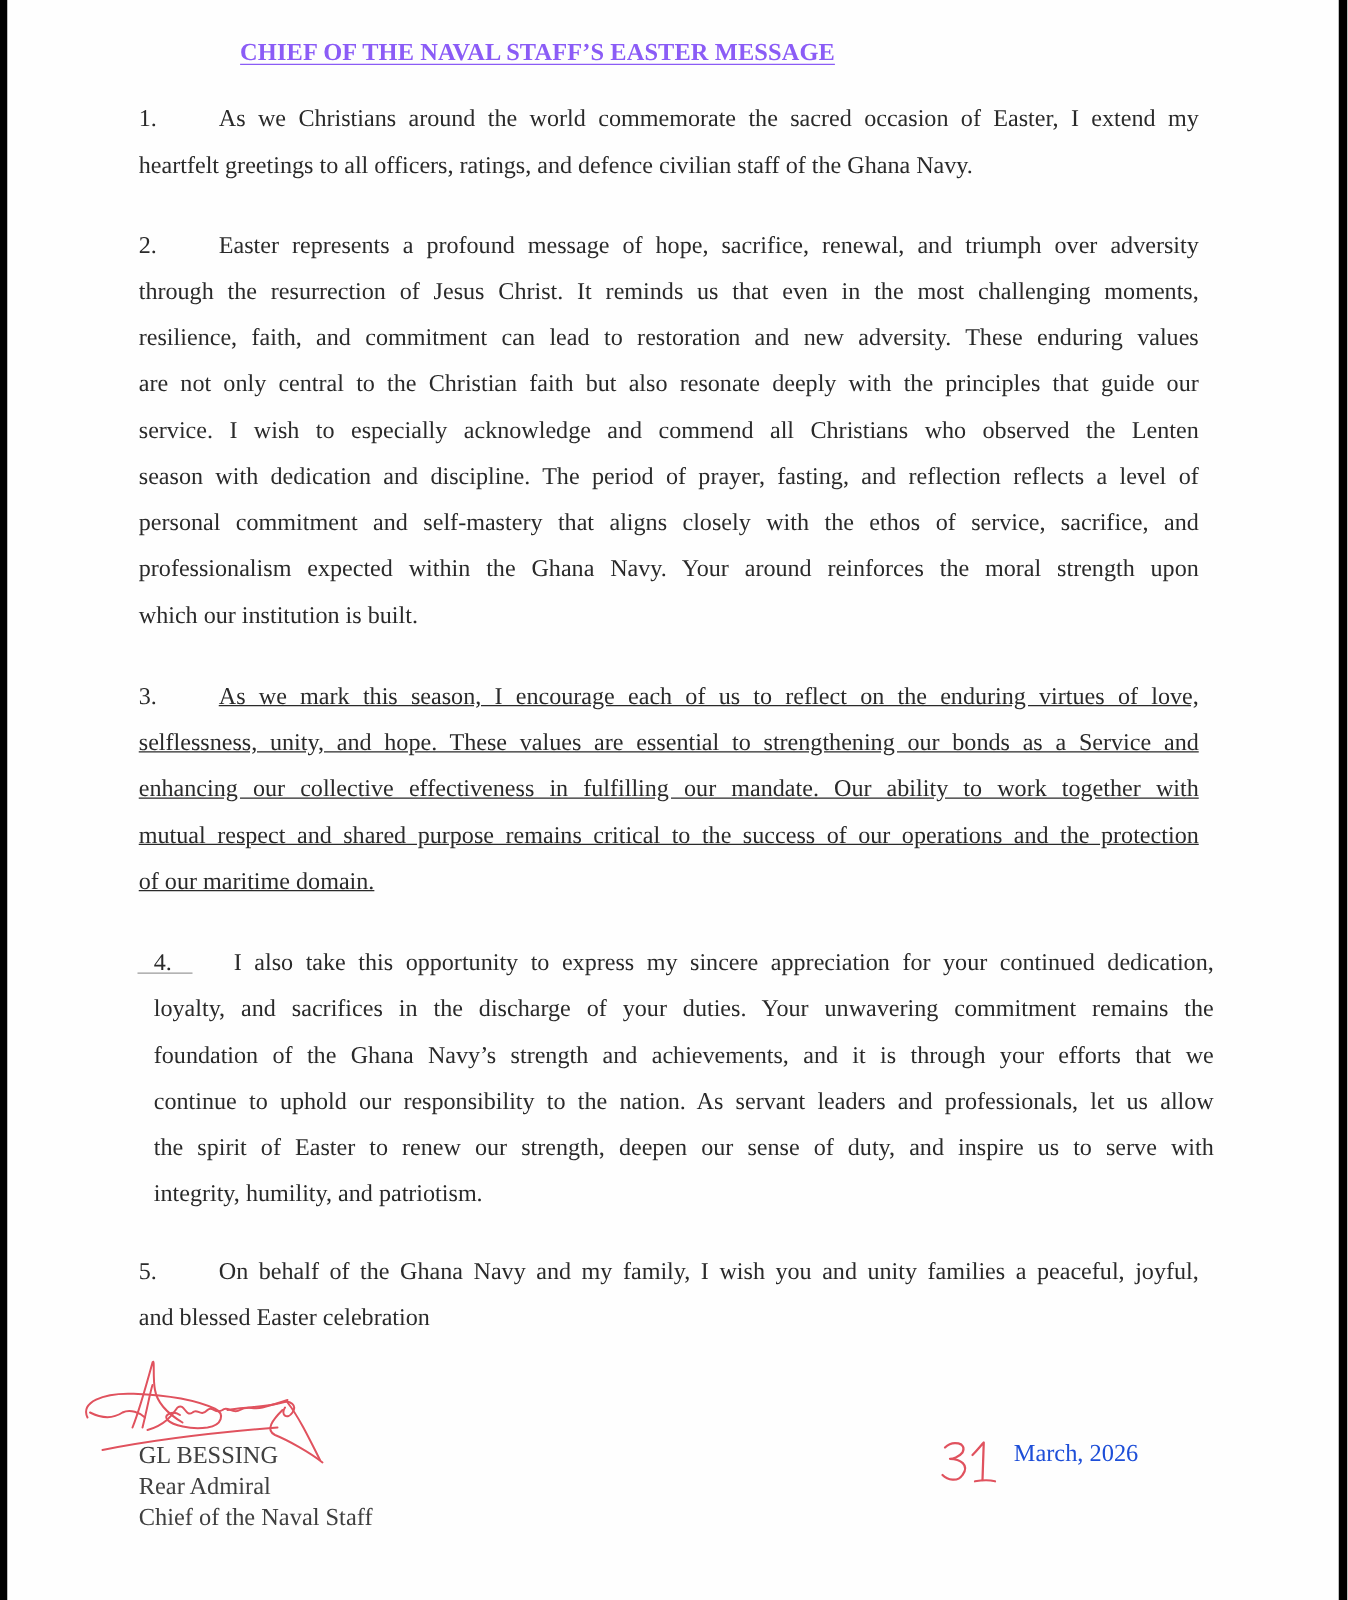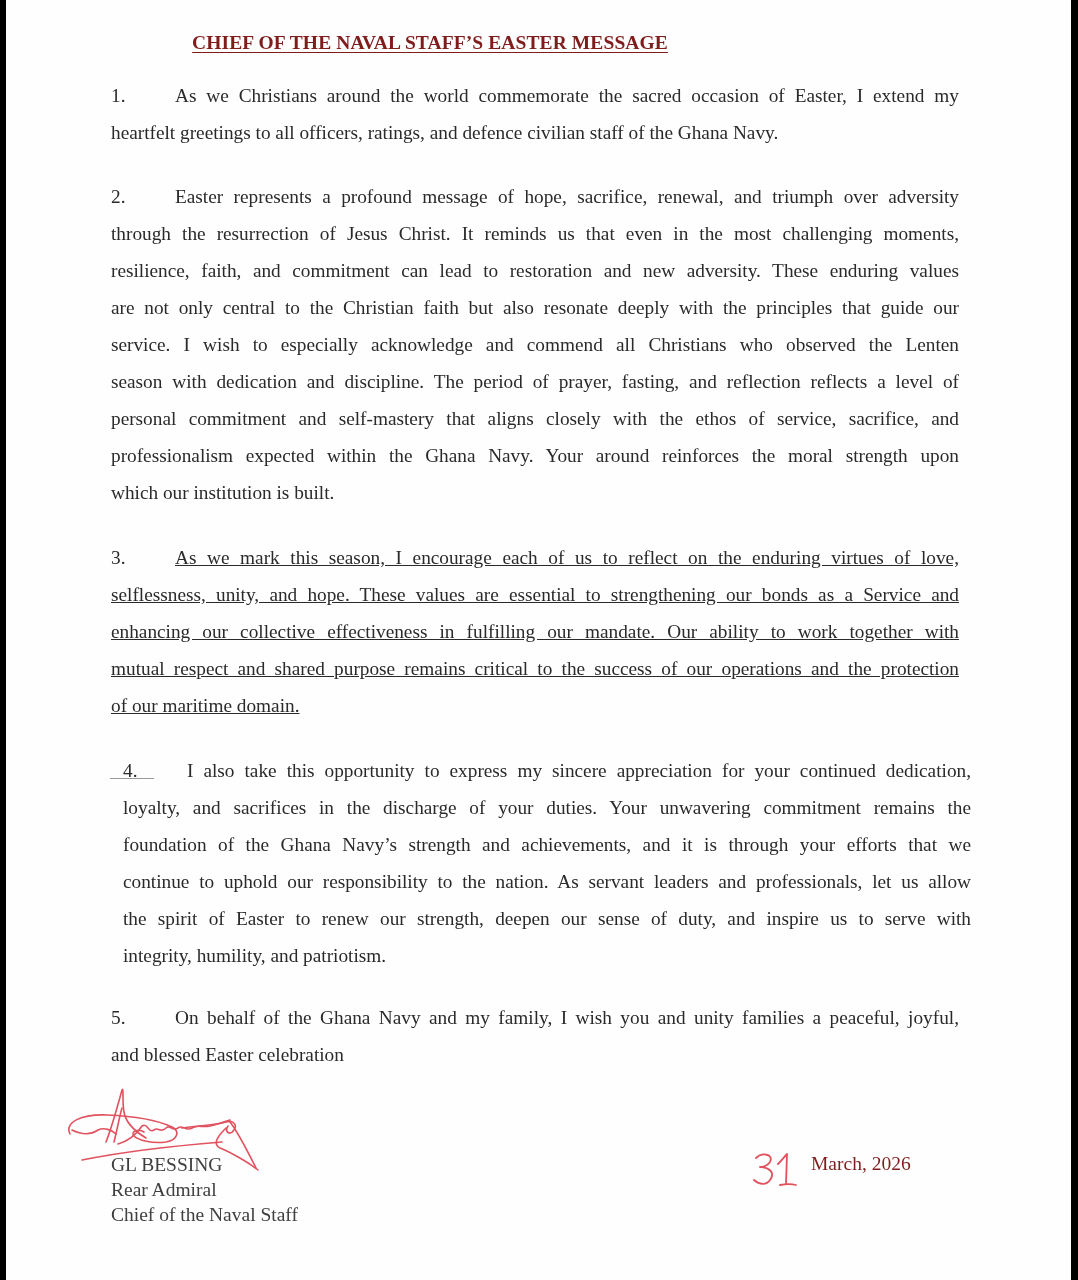--- a/index.html
+++ b/index.html
@@ -9,21 +9,21 @@
     font-family: "Liberation Serif", "DejaVu Serif", serif;
     color: #2a2a2a;
   }
   .edge-left { position: absolute; left: 0; top: 0; width: 6px; height: 1280px; background: #000; }
   .edge-right { position: absolute; right: 0; top: 0; width: 7px; height: 1280px; background: #000; }
   .page { position: absolute; left: 6px; top: 0; width: 1065px; height: 1280px; background: #fefefe; }
 
   .title {
     position: absolute; left: 0; width: 860px; top: 32px; text-align: center;
     font-weight: bold; font-size: 19.5px; text-decoration: underline;
-    text-underline-offset: 3px; letter-spacing: 0.1px; color: #7f1d1d;
+    text-underline-offset: 3px; letter-spacing: 0.1px; color: #8b5cf6;
   }
 
   .para { position: absolute; left: 111px; width: 848px; font-size: 19.3px; line-height: 37px; }
   .line { display: block; height: 37px; white-space: nowrap; }
   .line.justify { text-align: justify; text-align-last: justify; }
   .num { display: inline-block; width: 64px; }
   .num.underlined { position: relative; }
   .num.underlined::before {
     content: ""; position: absolute; left: -13px; top: 26px; width: 44px; height: 1px; background: #9a9a9a;
   }
@@ -32,21 +32,21 @@
   #p2 { top: 178px; }
   #p3 { top: 539px; text-decoration: underline; }
   #p4 { top: 752px; margin-left: 12px; }
   #p5 { top: 999px; }
 
   .signature { position: absolute; left: 62px; top: 1082px; width: 210px; height: 95px; }
   .sig-block { position: absolute; left: 111px; top: 1152px; font-size: 19.5px; line-height: 25px; color: #404040; }
   .sig-line { display: block; white-space: nowrap; }
 
   .date-day { position: absolute; left: 752px; top: 1148px; width: 46px; height: 42px; }
-  .date-text { position: absolute; left: 811px; top: 1153px; font-size: 19.5px; color: #7f1d1d; white-space: nowrap; }
+  .date-text { position: absolute; left: 811px; top: 1153px; font-size: 19.5px; color: #1d4ed8; white-space: nowrap; }
 </style>
 </head>
 <body>
 
 <div class="edge-left"></div>
 <div class="page"></div>
 <div class="edge-right"></div>
 
 <div class="title">CHIEF OF THE NAVAL STAFF’S EASTER MESSAGE</div>
 

